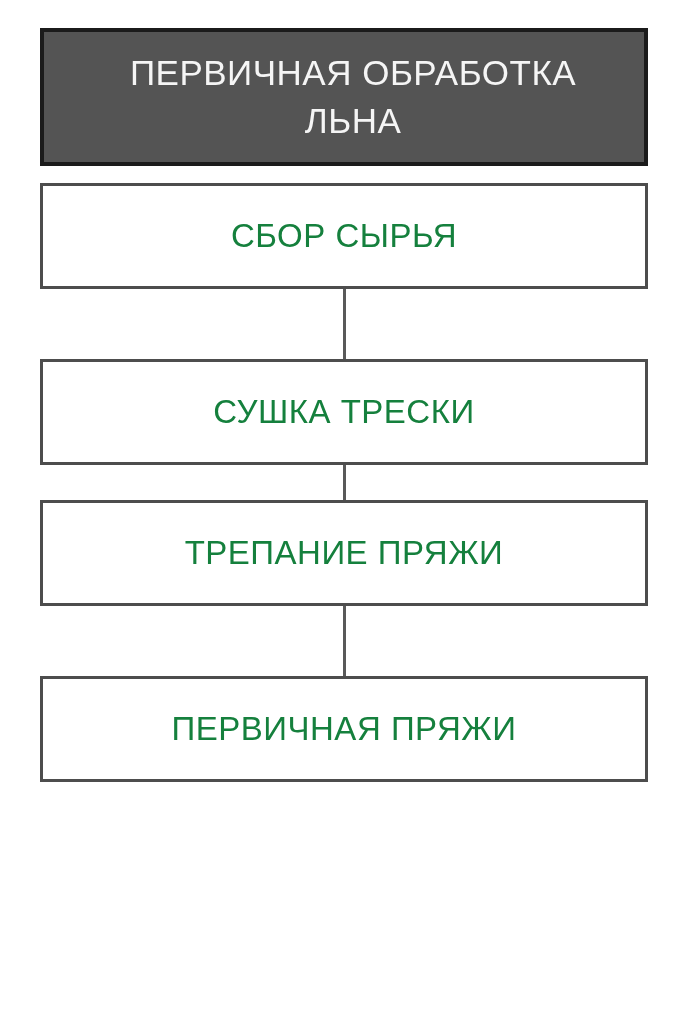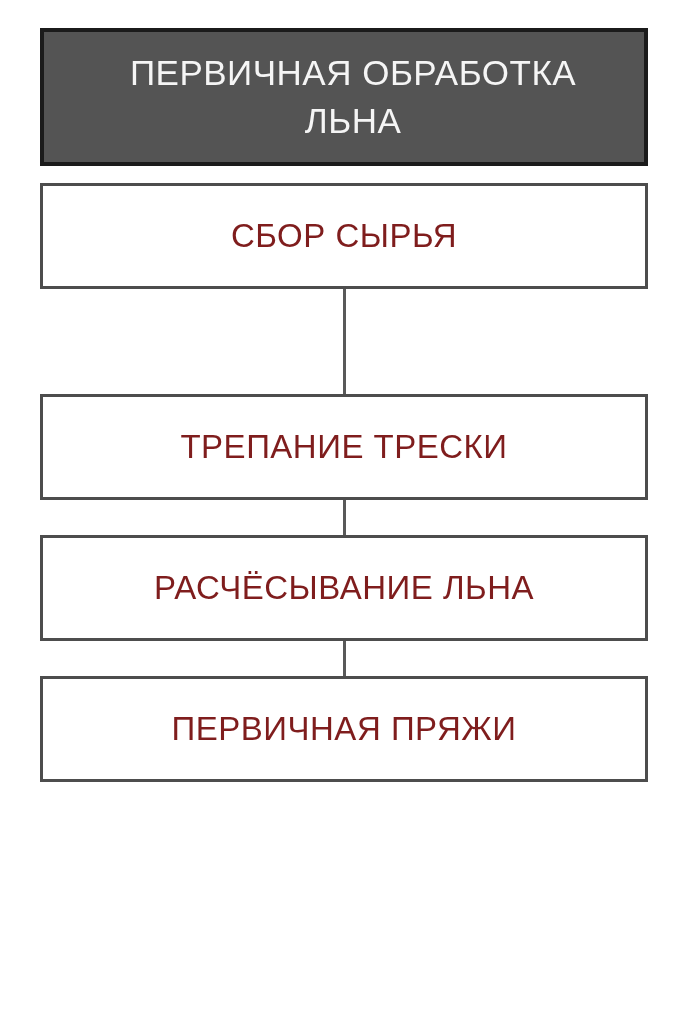--- a/index.html
+++ b/index.html
@@ -43,21 +43,21 @@
   .box.header .title-text {
     max-width: 520px;
   }
   .gap {
     height: 17px;
   }
   .box.step {
     height: 106px;
     background: #ffffff;
     border: 3px solid #4d4d4d;
-    color: #7f1d1d;
+    color: #15803d;
     font-size: 33px;
     letter-spacing: 0.5px;
   }
   .connector {
     width: 3px;
     height: 35px;
     background: #595959;
     margin: 0 auto;
   }
 </style>
@@ -74,32 +74,32 @@
 
   <div class="box step">
     <span>СБОР СЫРЬЯ</span>
   </div>
 
   <div class="connector"></div>
 
 
   <div class="connector"></div>
 
-
-  <div class="connector"></div>
-
   <div class="box step">
-    <span>ТРЕПАНИЕ ТРЕСКИ</span>
+    <span>СУШКА ТРЕСКИ</span>
   </div>
 
   <div class="connector"></div>
 
   <div class="box step">
-    <span>РАСЧЁСЫВАНИЕ ЛЬНА</span>
+    <span>ТРЕПАНИЕ ПРЯЖИ</span>
   </div>
+
+  <div class="connector"></div>
+
 
   <div class="connector"></div>
 
   <div class="box step">
     <span>ПЕРВИЧНАЯ ПРЯЖИ</span>
   </div>
 
 </div>
 
 </body></html>

